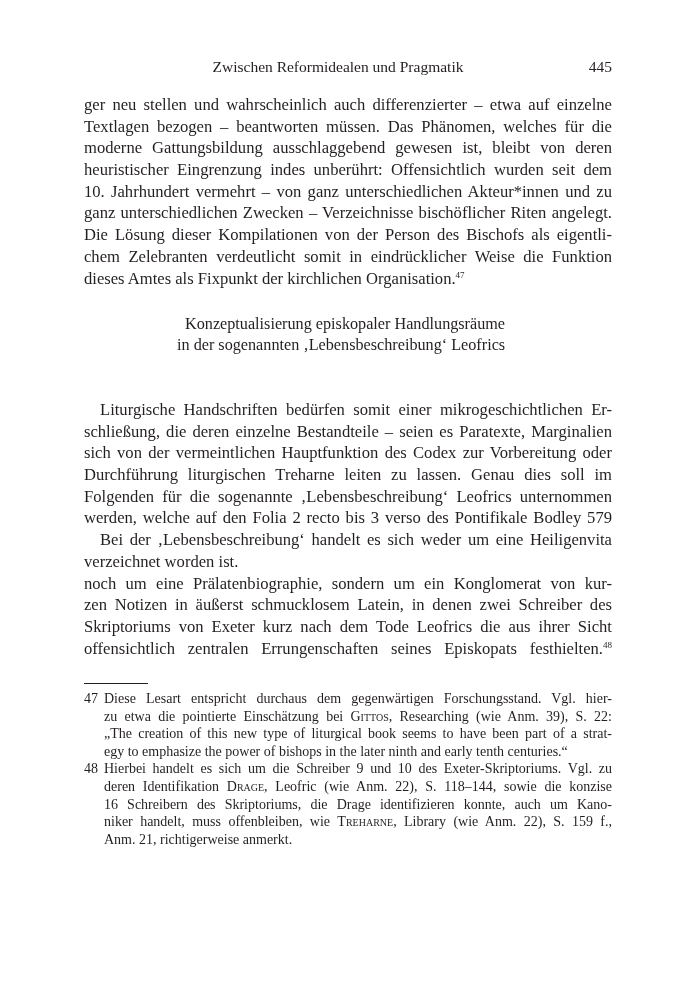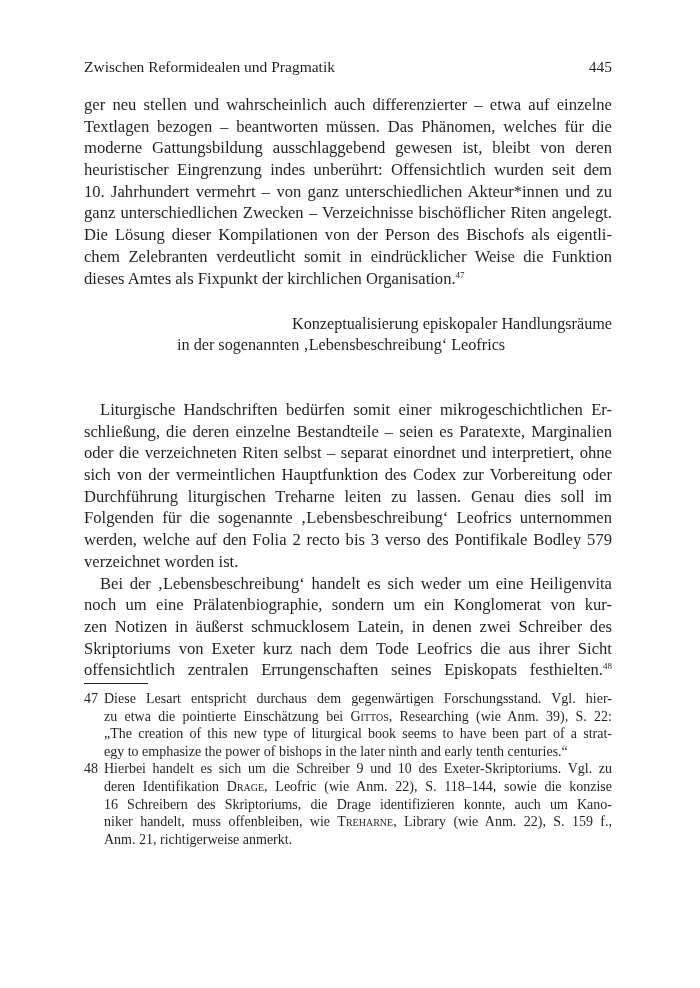--- a/index.html
+++ b/index.html
@@ -1,29 +1,29 @@
 <!DOCTYPE html>
 <html><head>
 <meta charset="utf-8">
 <style>
   html, body { margin: 0; padding: 0; background: #ffffff; }
   body { width: 700px; height: 988px; position: relative; overflow: hidden; }
   .page { position: absolute; left: 0; top: 0; width: 700px; height: 988px; background: #fff; color: #231f20; font-family: "Liberation Serif", "DejaVu Serif", serif; }
   .header { position: absolute; top: 58px; left: 84px; width: 528px; height: 22px; font-size: 15.5px; }
-  .header .title { position: absolute; left: 0; right: 0; padding-right: 20px; }
+  .header .title { position: absolute; left: 0; right: 0; text-align: center; padding-right: 20px; }
   .header .num { position: absolute; right: 0; top: 0; }
   .body { position: absolute; left: 84px; width: 528px; font-size: 16.6px; line-height: 21.7px; text-align: justify; }
   .p1 { top: 94px; }
   .line { display: block; white-space: nowrap; text-align-last: justify; text-align: justify; height: 21.7px; }
   .line.last { text-align-last: left; }
   .indent { padding-left: 16px; }
   sup { font-size: 9px; vertical-align: 6px; line-height: 0; }
   .heading { position: absolute; left: 84px; width: 528px; top: 314px; font-size: 16.2px; line-height: 20.7px; }
   .heading .h1 { padding-left: 31px; display: block; white-space: nowrap; }
-  .heading .h2 { padding-left: 101px; display: block; white-space: nowrap; text-align: right; }
+  .heading .h2 { padding-left: 101px; display: block; white-space: nowrap; }
   .heading .h3 { padding-left: 93px; display: block; white-space: nowrap; }
   .p2 { top: 399px; }
   .rule { position: absolute; left: 84px; top: 683px; width: 64px; height: 0; border-top: 1px solid #231f20; }
   .notes { position: absolute; left: 84px; top: 690px; width: 528px; font-size: 14px; line-height: 17.6px; }
   .note { position: relative; padding-left: 20px; }
   .note .n { position: absolute; left: 0; top: 0; }
   .note .nl { display: block; white-space: nowrap; text-align: justify; text-align-last: justify; height: 17.6px; }
   .note .nl.last { text-align-last: left; }
   .sc { font-variant: small-caps; }
 </style>
@@ -50,27 +50,26 @@
   </div>
 
   <div class="heading">
     <span class="h2">Konzeptualisierung episkopaler Handlungsräume</span>
     <span class="h3">in der sogenannten ‚Lebensbeschreibung‘ Leofrics</span>
   </div>
 
   <div class="body p2">
     <span class="line indent">Liturgische Handschriften bedürfen somit einer mikrogeschichtlichen Er-</span>
     <span class="line">schließung, die deren einzelne Bestandteile – seien es Paratexte, Marginalien</span>
-    <span class="line">oder die verzeichneten Riten selbst – separat einordnet und interpretiert, ohne</span>
     <span class="line">sich von der vermeintlichen Hauptfunktion des Codex zur Vorbereitung oder</span>
     <span class="line">Durchführung liturgischen Treharne leiten zu lassen. Genau dies soll im</span>
     <span class="line">Folgenden für die sogenannte ‚Lebensbeschreibung‘ Leofrics unternommen</span>
     <span class="line">werden, welche auf den Folia 2 recto bis 3 verso des Pontifikale Bodley 579</span>
+    <span class="line indent">Bei der ‚Lebensbeschreibung‘ handelt es sich weder um eine Heiligenvita</span>
     <span class="line last">verzeichnet worden ist.</span>
-    <span class="line indent">Bei der ‚Lebensbeschreibung‘ handelt es sich weder um eine Heiligenvita</span>
     <span class="line">noch um eine Prälatenbiographie, sondern um ein Konglomerat von kur-</span>
     <span class="line">zen Notizen in äußerst schmucklosem Latein, in denen zwei Schreiber des</span>
     <span class="line">Skriptoriums von Exeter kurz nach dem Tode Leofrics die aus ihrer Sicht</span>
     <span class="line"><span>offensichtlich zentralen Errungenschaften seines Episkopats festhielten.</span><sup>48</sup></span>
   </div>
 
   <div class="rule"></div>
 
   <div class="notes">
     <div class="note">

